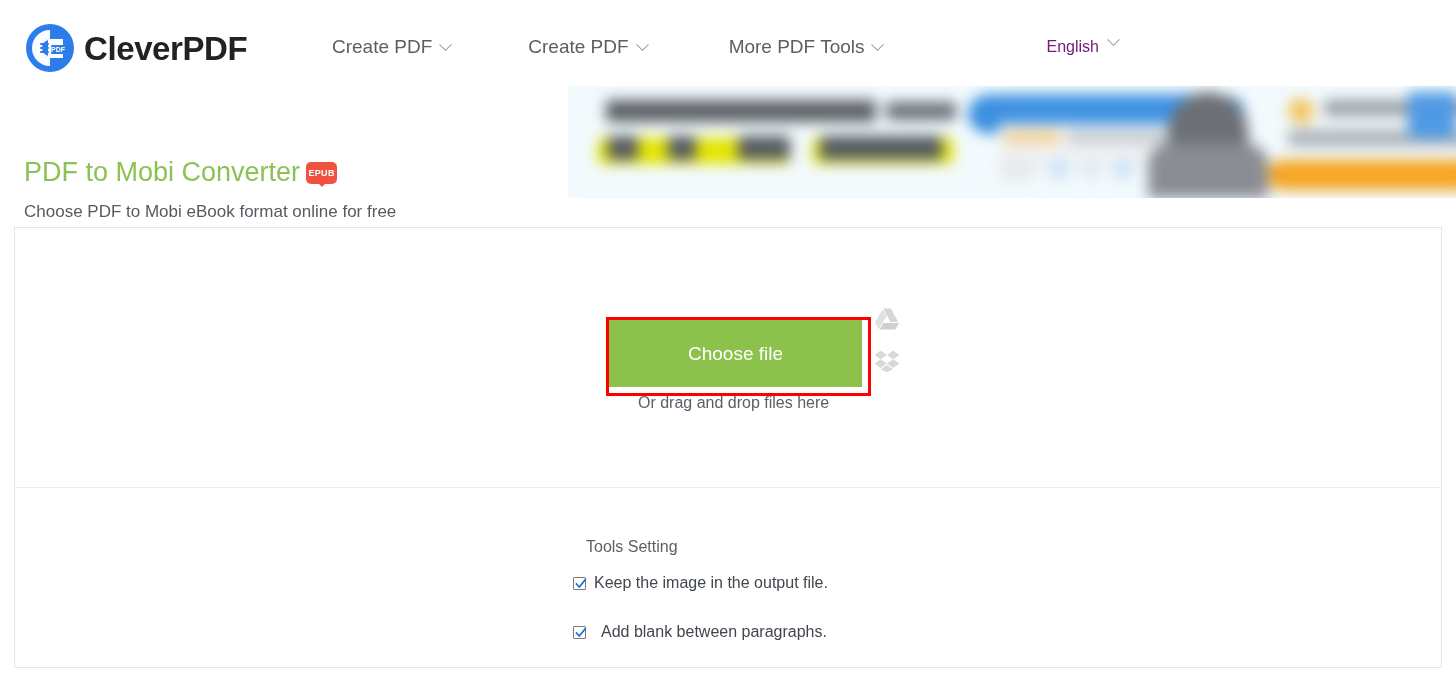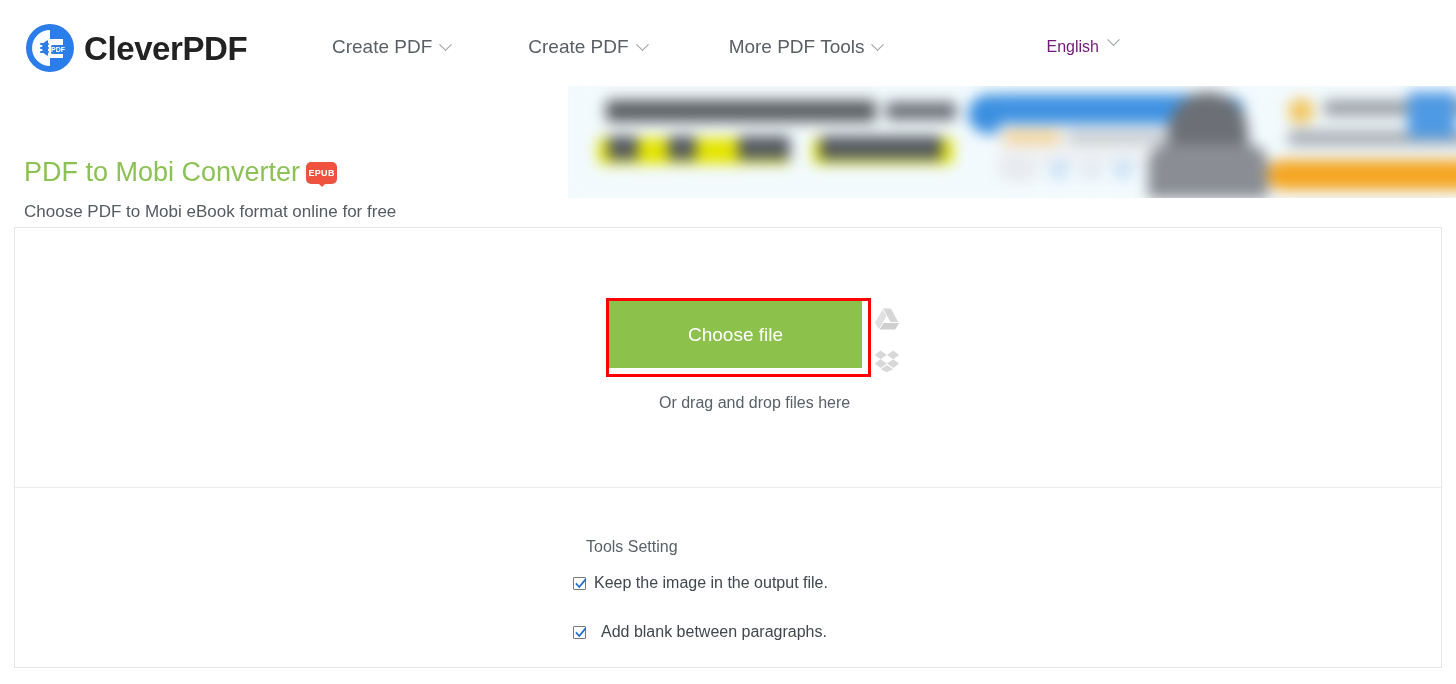--- a/index.html
+++ b/index.html
@@ -94,29 +94,30 @@
     display: flex; align-items: flex-start; gap: 12px;
   }
   .choose-btn {
     position: relative;
     width: 253px; height: 67px;
     background: #8cc14c;
     color: #ffffff; font-size: 19px;
     display: flex; align-items: center; justify-content: center;
     cursor: pointer; border: none; outline: none;
     font-family: "Liberation Sans", sans-serif;
+    margin-top: 19px;
   }
   .choose-btn::after {
     content: ""; position: absolute; left: -3px; top: -3px;
     width: 259px; height: 73px;
     border: 3px solid #ff0000; pointer-events: none;
   }
   .cloud-col { display: flex; flex-direction: column; gap: 14px; padding-top: 6px; }
   .cloud-ico { width: 26px; height: 24px; cursor: pointer; }
-  .drag-text-pos { position: absolute; left: 623px; top: 166px; font-size: 16px; color: #5a6068; margin-left: 21px; }
+  .drag-text-pos { position: absolute; left: 623px; top: 166px; font-size: 16px; color: #5a6068; }
 
   
   .settings { position: relative; padding-top: 0; }
   .settings-title {
     position: absolute; left: 571px; top: 50px;
     font-size: 16px; color: #5b6168;
   }
   .opt-row {
     position: absolute; left: 550px;
     display: flex; align-items: center; gap: 8px;

